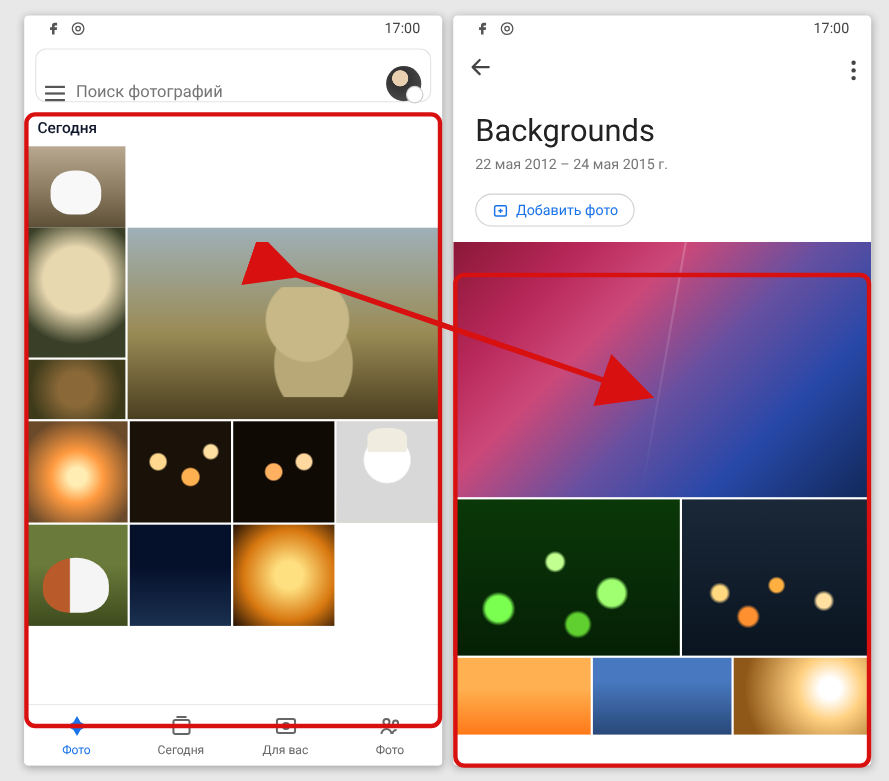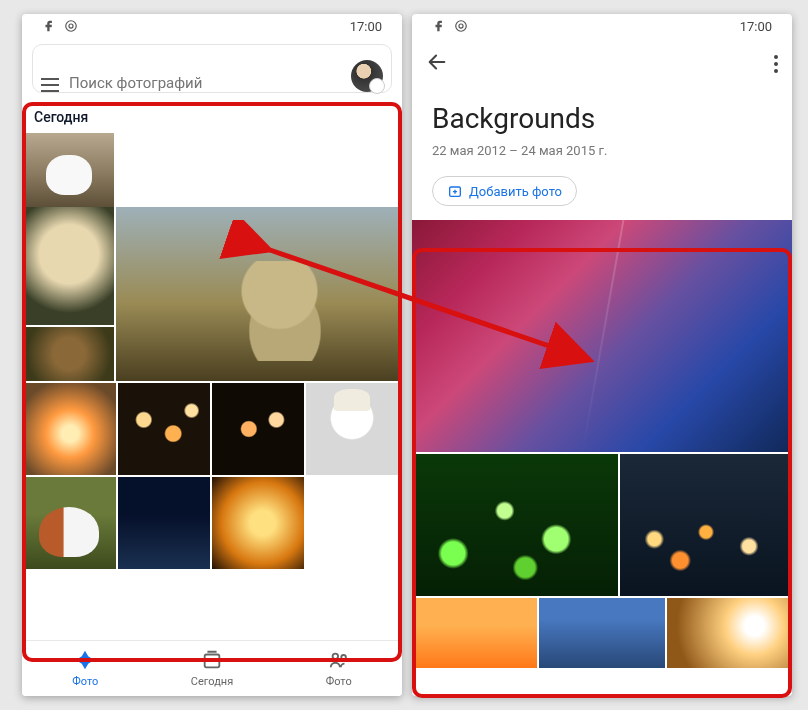--- a/index.html
+++ b/index.html
@@ -125,20 +125,27 @@
     </div>
     <div class="bn-item">
       <svg class="bn-ic" viewBox="0 0 24 24">
           <rect x="4" y="6" width="16" height="14" rx="2" fill="none" stroke="#666" stroke-width="2"></rect>
           <path d="M7 3h10" stroke="#666" stroke-width="2"></path>
         </svg>
       <span>Сегодня</span>
     </div>
     <div class="bn-item">
       <svg class="bn-ic" viewBox="0 0 24 24">
+          <rect x="3" y="5" width="18" height="14" rx="2" fill="none" stroke="#666" stroke-width="2"></rect>
+          <circle cx="12" cy="12" r="3" fill="none" stroke="#666" stroke-width="2"></circle>
+        </svg>
+      <span>Для вас</span>
+    </div>
+    <div class="bn-item">
+      <svg class="bn-ic" viewBox="0 0 24 24">
           <circle cx="8" cy="8" r="3" fill="none" stroke="#666" stroke-width="2"></circle>
           <circle cx="17" cy="9" r="2.5" fill="none" stroke="#666" stroke-width="2"></circle>
           <path d="M3 20c0-3 2.5-5 5-5s5 2 5 5M14 20c0-2.5 2-4 4-4" fill="none" stroke="#666" stroke-width="2"></path>
         </svg>
       <span>Фото</span>
     </div>
   </div>
 </div>
 
 <div class="phone phone-right">

